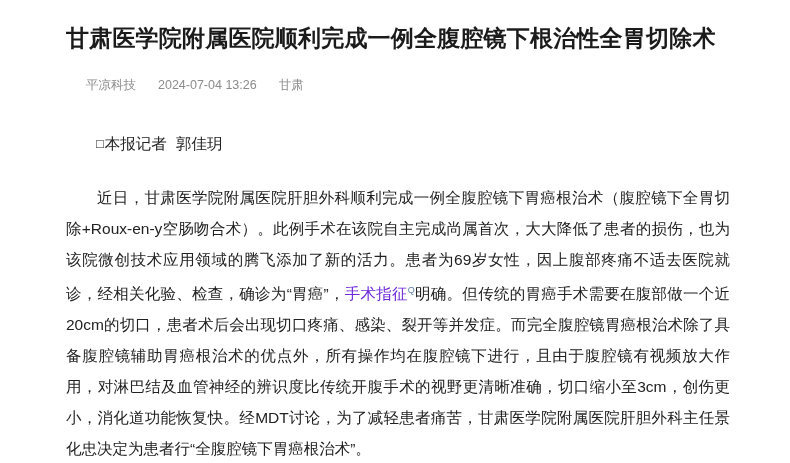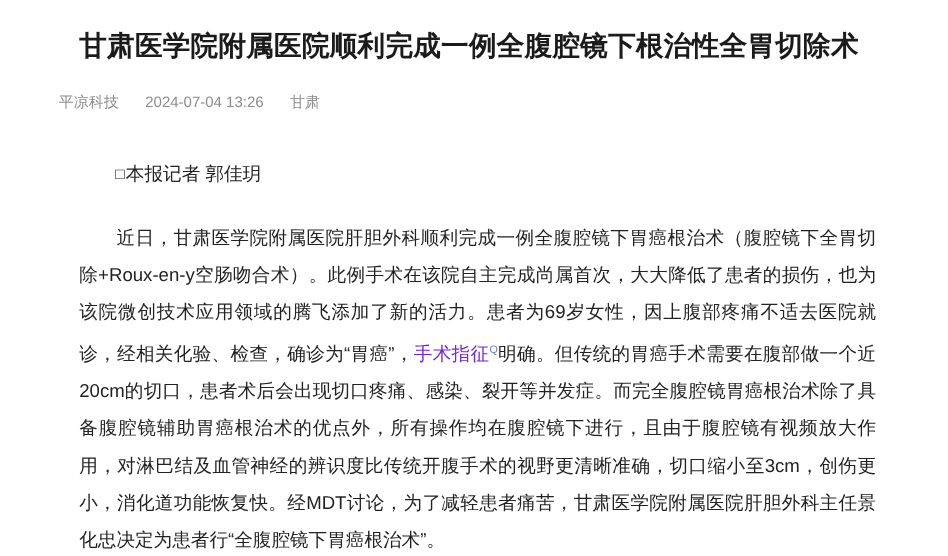--- a/index.html
+++ b/index.html
@@ -26,21 +26,21 @@
     padding: 20px 62px 0 66px;
     font-size: 23px;
     line-height: 36px;
     font-weight: 700;
     color: #1b1b1b;
     letter-spacing: 0.2px;
   }
   .meta-row {
     display: flex;
     align-items: center;
-    padding: 20px 0 0 49px;
+    padding: 20px 0 0 86px;
     font-size: 12.5px;
     color: #8c8c8c;
     line-height: 18px;
   }
   .meta-source {
     margin-right: 22px;
   }
   .meta-time {
     margin-right: 22px;
   }
@@ -49,20 +49,21 @@
   }
   .body-wrap {
     padding: 36px 60px 0 66px;
   }
   .byline {
     font-size: 15.5px;
     line-height: 30px;
     color: #222222;
     margin: 0 0 22px 0;
     padding-left: 30px;
+    font-family: Liberation Mono, monospace;
   }
   .byline .sq {
     font-size: 13px;
     vertical-align: 1px;
     letter-spacing: 1px;
   }
   .para {
     margin: 0;
     font-size: 15.5px;
     line-height: 31px;

